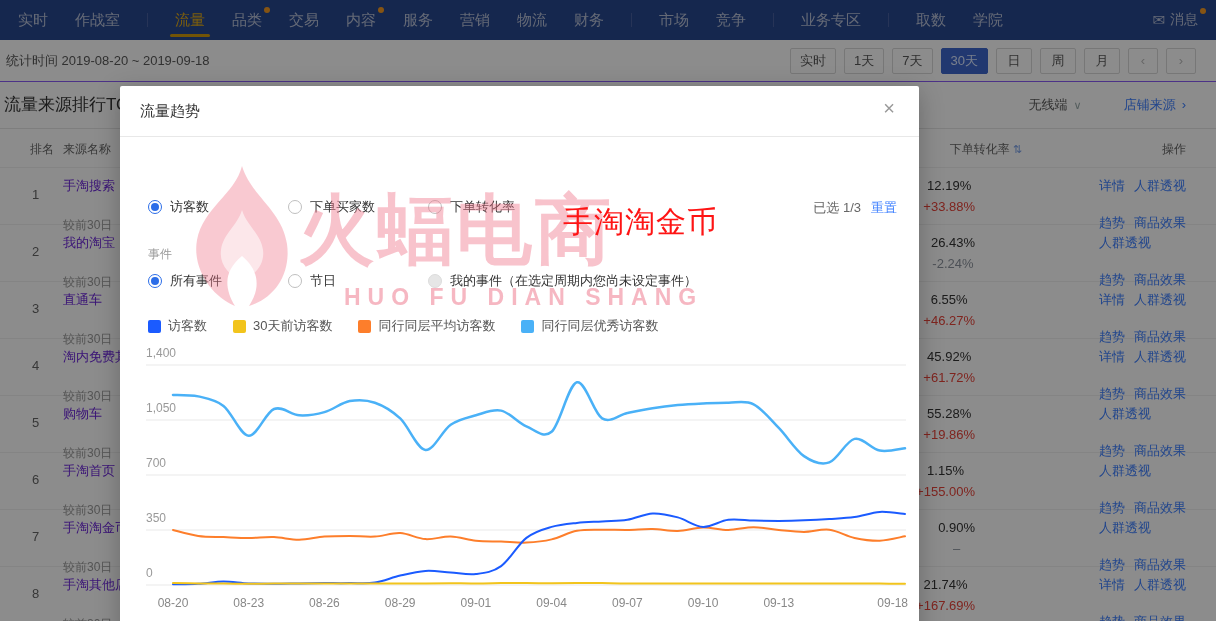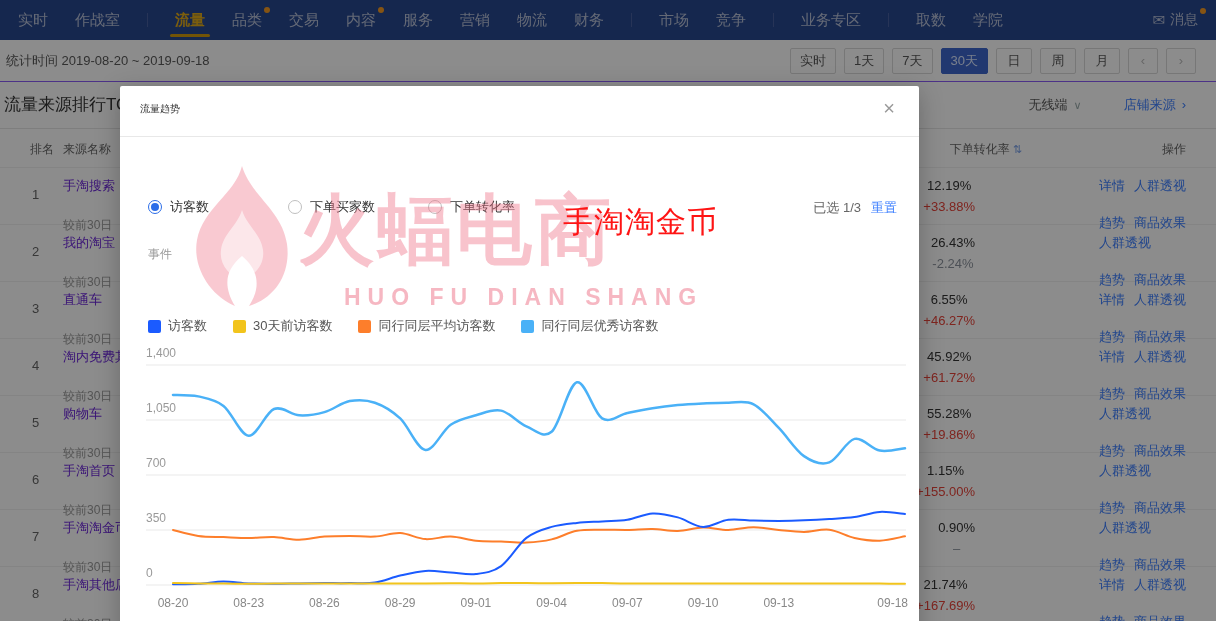--- a/index.html
+++ b/index.html
@@ -5,21 +5,21 @@
   html,body{margin:0;padding:0}
   body{width:1216px;height:621px;position:relative;overflow:hidden;background:#fff;
        font-family:"Liberation Sans","DejaVu Sans",sans-serif;-webkit-font-smoothing:antialiased}
 
   
   .topnav{position:absolute;top:0;left:0;right:0;height:40px;background:#27478f;
           display:flex;align-items:center;justify-content:space-between;padding:0 18px;z-index:1}
   .nav-items{display:flex;align-items:center;height:40px}
   .nav-item{position:relative;color:#b7c0d6;font-size:15px;margin-right:27px;height:40px;
             display:flex;align-items:center;cursor:pointer;white-space:nowrap}
-  .nav-item.active{color:#e2ab18;font-weight:bold}
+  .nav-item.active{color:#e2ab18;font-weight:normal}
   .nav-item.active::after{content:'';position:absolute;left:-5px;right:-5px;bottom:3px;height:3px;
             background:#cf9a0e;border-radius:2px}
   .nav-item.dot::before{content:'';position:absolute;top:7px;right:-8px;width:6px;height:6px;
             border-radius:50%;background:#f59a23}
   .nav-div{width:1px;height:14px;background:#47609f;margin-right:27px}
   .nav-right{display:flex;align-items:center;color:#b7c0d6;font-size:14px}
   .msg{position:relative;display:flex;align-items:center;gap:5px;cursor:pointer}
   .msg .env{font-size:15px}
   .msg .ndot{position:absolute;top:-3px;right:-8px;width:6px;height:6px;border-radius:50%;background:#f59a23}
 
@@ -64,21 +64,21 @@
   .ops .l2{margin-top:19px}
   .lnk{color:#3d7fff;margin-left:9px;cursor:pointer}
 
   
   .overlay{position:absolute;inset:0;background:rgba(0,0,0,0.45);z-index:10}
 
   
   .modal{position:absolute;left:120px;top:86px;width:799px;height:580px;background:#fff;z-index:20;
          border-radius:2px;box-shadow:0 6px 24px rgba(0,0,0,.25)}
   .m-head{height:50px;border-bottom:1px solid #e8e8e8;position:relative}
-  .m-title{position:absolute;left:20px;top:16px;font-size:10px;color:#333}
+  .m-title{position:absolute;left:20px;top:16px;font-size:15px;color:#333}
   .m-close{position:absolute;right:24px;top:12px;font-size:20px;color:#999;cursor:pointer;line-height:20px}
   .m-metrics{position:absolute;left:28px;top:112px;display:flex}
   .m-events{position:absolute;left:28px;top:186px;display:flex}
   .radio{display:flex;align-items:center;width:140px;cursor:pointer}
   .radio:last-child{width:auto}
   .rc{width:14px;height:14px;border-radius:50%;border:1px solid #bfbfbf;margin-right:8px;
       position:relative;background:#fff;box-sizing:border-box;flex:0 0 14px}
   .radio.sel .rc{border-color:#2b6de8}
   .radio.sel .rc::after{content:'';position:absolute;inset:2px;border-radius:50%;background:#2b6de8}
   .radio.dis .rc{background:#e6e6e6;border-color:#dcdcdc}
@@ -317,20 +317,34 @@
       <div class="radio">
         <span class="rc"></span>
         <span class="rt">下单转化率</span>
       </div>
     </div>
   <div class="m-selinfo">
     <span>已选 1/3</span><span class="reset">重置</span>
   </div>
 
   <div class="m-eventlabel">事件</div>
+  <div class="m-events">
+      <div class="radio sel">
+        <span class="rc"></span>
+        <span class="rt">所有事件</span>
+      </div>
+      <div class="radio">
+        <span class="rc"></span>
+        <span class="rt">节日</span>
+      </div>
+      <div class="radio dis">
+        <span class="rc"></span>
+        <span class="rt">我的事件（在选定周期内您尚未设定事件）</span>
+      </div>
+    </div>
 
   <div class="m-legend">
       <div class="lg-item">
         <span class="lg-sw" style="background: rgb(27, 91, 255);"></span>
         <span class="lg-tx">访客数</span>
       </div>
       <div class="lg-item">
         <span class="lg-sw" style="background: rgb(242, 196, 28);"></span>
         <span class="lg-tx">30天前访客数</span>
       </div>

